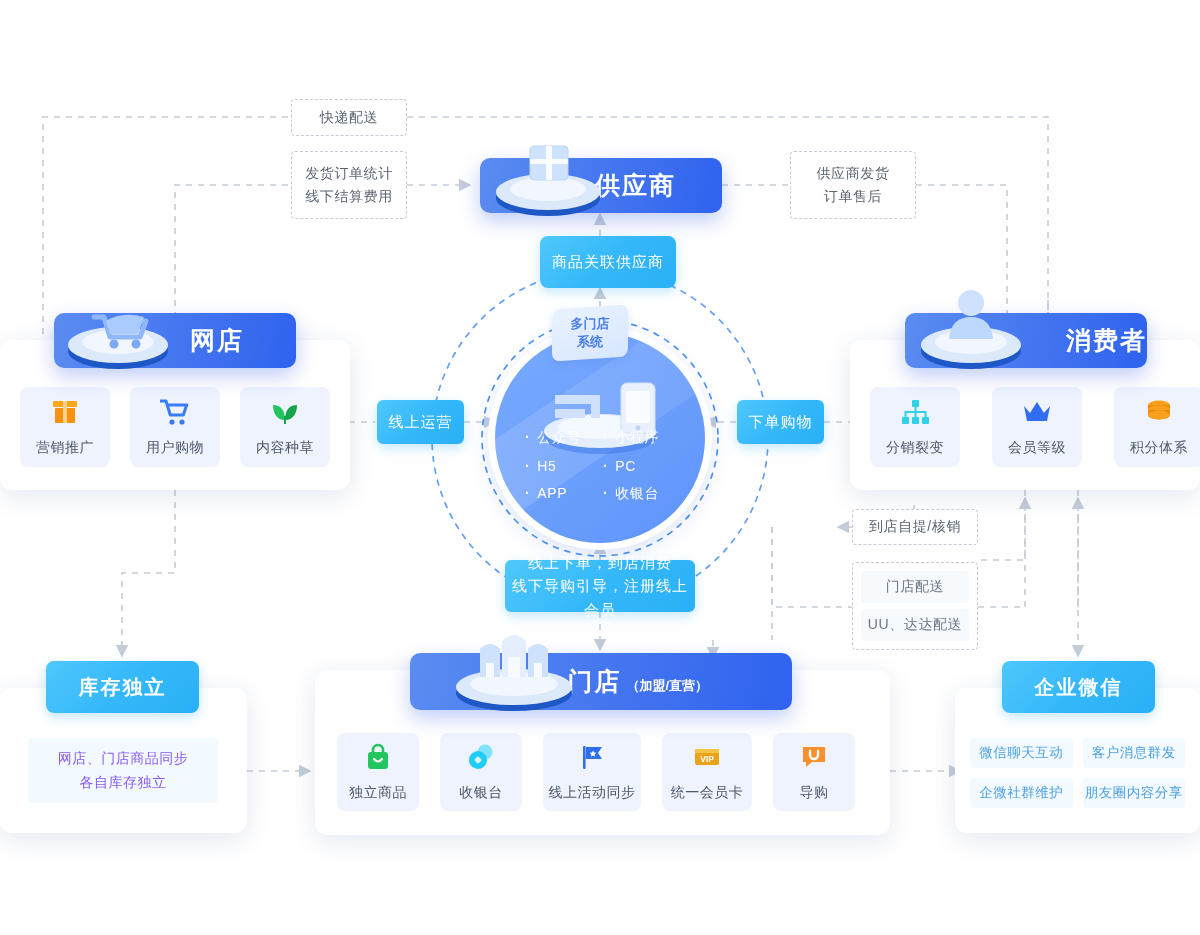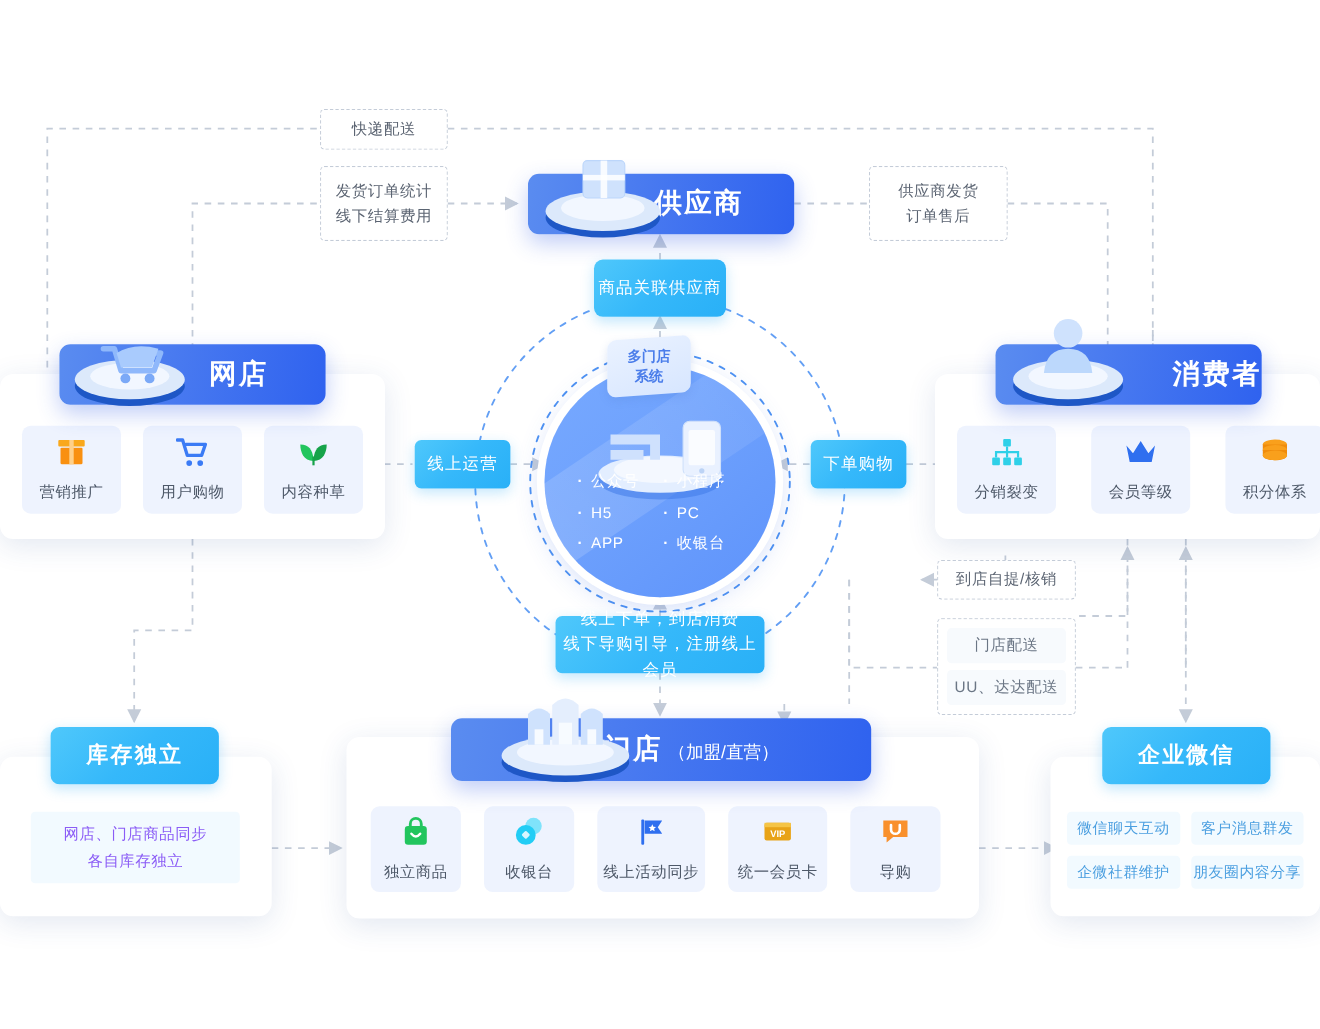--- a/index.html
+++ b/index.html
@@ -27,21 +27,21 @@
     border-radius:10px;
     background:linear-gradient(100deg,#5a8cf0 0%,#4b7cf0 38%,#2f62ef 100%);
     box-shadow:0 8px 20px rgba(45,90,230,.30);
     display:flex; align-items:center; justify-content:flex-end;
     color:#fff;
   }
   .rolehdr .rtitle{
     font-size:25px; font-weight:700; letter-spacing:2px;
     padding-right:0; white-space:nowrap; line-height:1;
   }
-  .rolehdr .rsub{ font-size:16px; font-weight:400; letter-spacing:0; margin-left:5px;}
+  .rolehdr .rsub{ font-size:13px; font-weight:700; letter-spacing:0; margin-left:5px;}
   .rolehdr .rtxtwrap{ display:flex; align-items:baseline; }
   .art { position:absolute; left:0; top:-26px; width:150px; height:92px; pointer-events:none;}
 
   
   .tile{
     background:#eef3fe; border-radius:8px;
     display:flex; flex-direction:column; align-items:center; justify-content:center;
     gap:9px;
   }
   .tile .tlabel{ font-size:14px; color:#4e5969; letter-spacing:.5px; }
@@ -321,21 +321,21 @@
     </div>
   </div>
 
   <div class="corecard">
     <div class="ct">
       <span>多门店</span>
       <span>系统</span>
     </div>
   </div>
 
-  <div class="chip hdrchip" style="left:540px; top:236px; width:120px; height:52px; font-size:15px; font-weight:400; letter-spacing:1px;text-align:right;">
+  <div class="chip hdrchip" style="left:540px; top:236px; width:136px; height:52px; font-size:15px; font-weight:400; letter-spacing:1px;text-align:right;">
     <span>商品关联供应商</span>
   </div>
 
   <div class="chip" style="left:377px; top:400px; width:87px; height:44px;">
     <span>线上运营</span>
   </div>
 
   <div class="chip" style="left:737px; top:400px; width:87px; height:44px;">
     <span>下单购物</span>
   </div>

